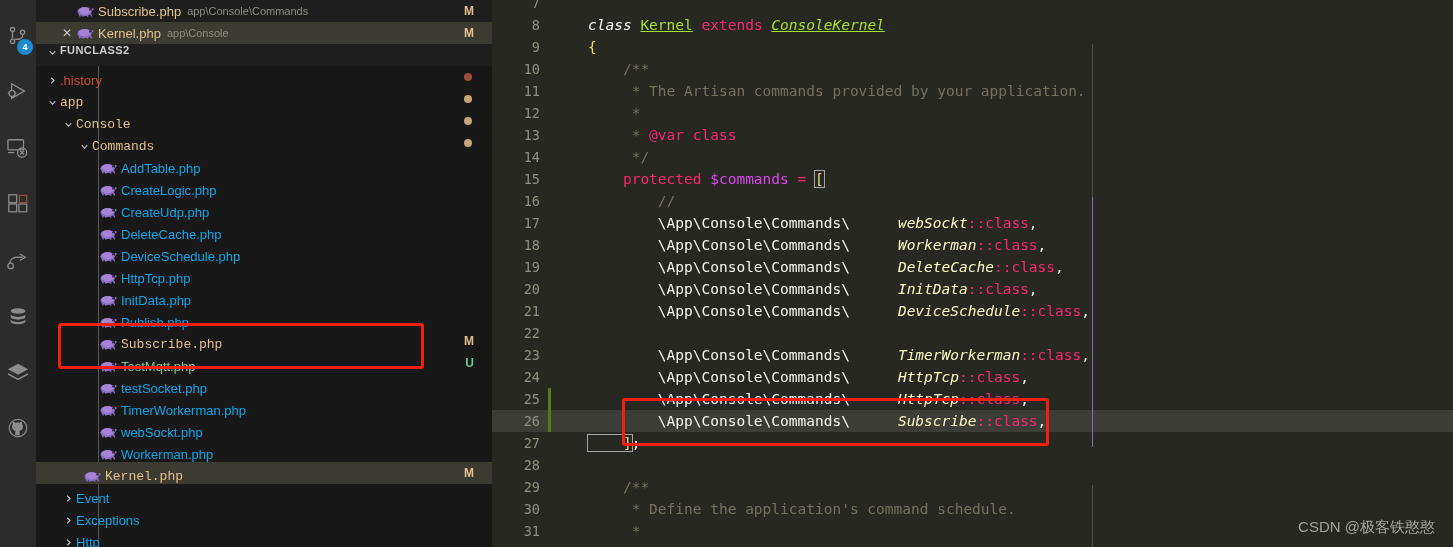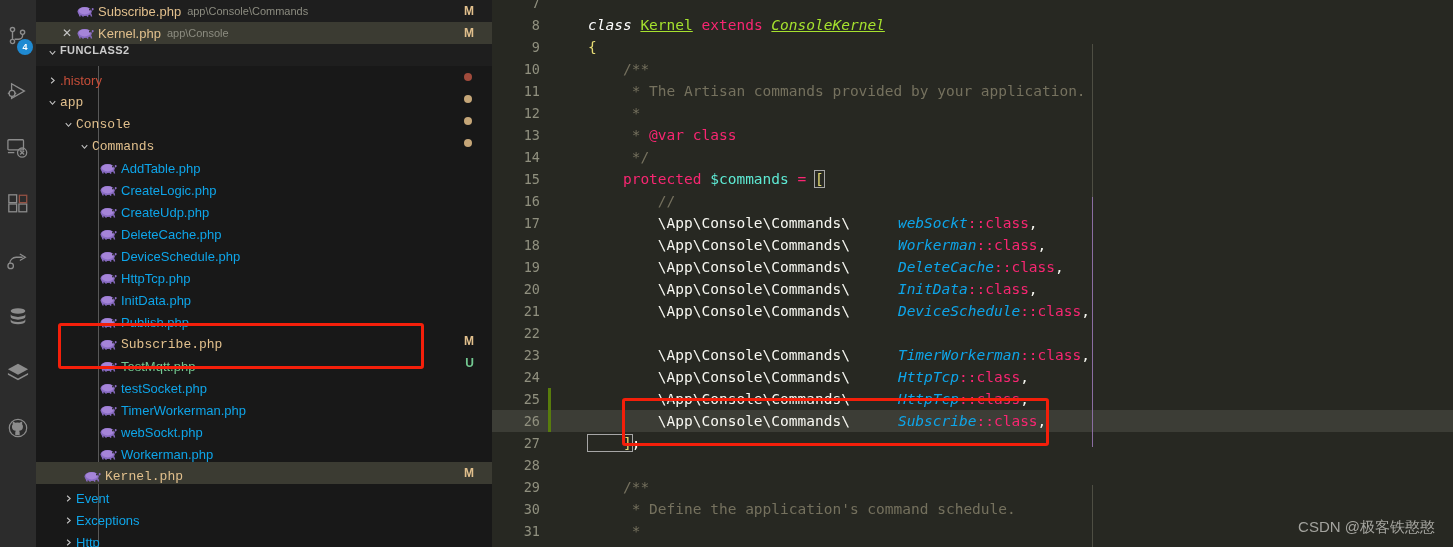--- a/index.html
+++ b/index.html
@@ -174,24 +174,24 @@
 
   
   .t-key   { color: #ffffff; font-style: italic; }     
   .t-kw    { color: #f92672; margin-top: 32px; }                          
   .t-type  { color: #a6e22e; text-decoration: underline; } 
   .t-type-i{ color: #a6e22e; font-style: italic; text-decoration: underline; }
   .t-punct { color: #f8f8f2; }
   .t-brace { color: #e6db74; }
   .t-com   { color: #75715e; }
   .t-doc   { color: #f92672; }
-  .t-var   { color: #5eead4; margin-top: 20px; }
+  .t-var   { color: #d946ef; margin-top: 20px; }
   .t-op    { color: #f92672; }
   .t-ns    { color: #f8f8f2; }
-  .t-cls   { color: #0ea5e9; font-style: italic; padding-left: 48px; }
+  .t-cls   { color: #fef9c3; font-style: italic; padding-left: 48px; }
   .t-cc    { color: #f92672; }
   .bracket-box {
     outline: 1px solid #a6a6a6;
     outline-offset: 0px;
   }
 
   
   .annot {
     position: absolute;
     border: 3px solid #f41f0a;

